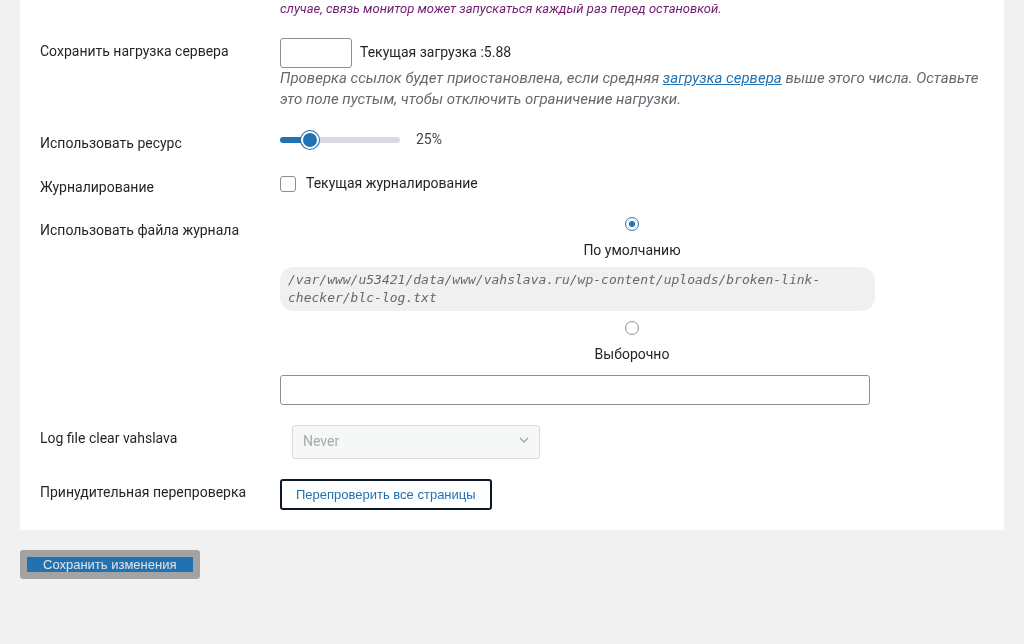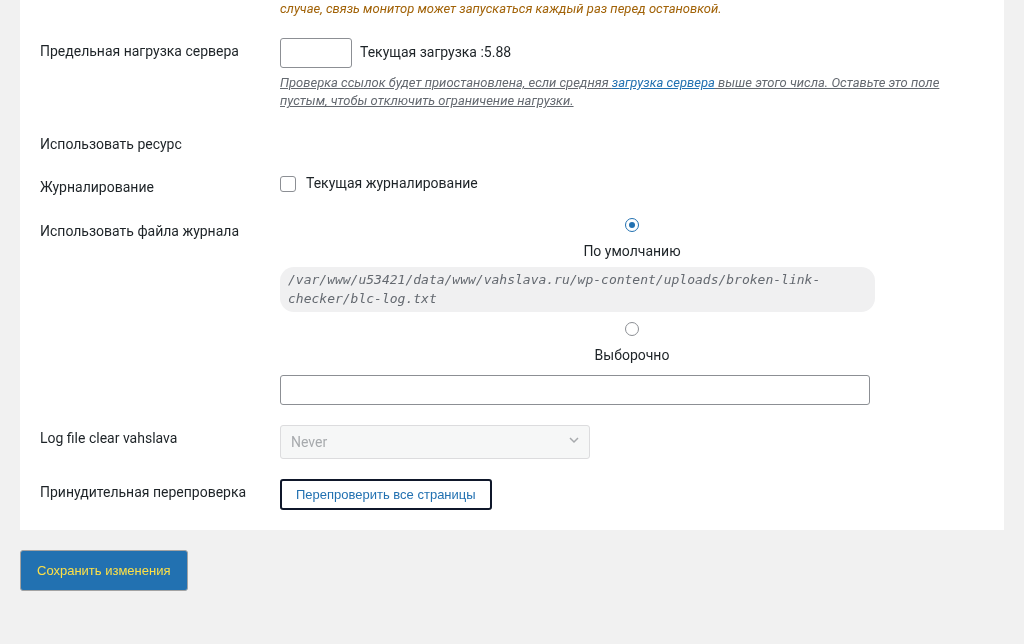--- a/index.html
+++ b/index.html
@@ -29,26 +29,25 @@
       font-weight: 400;
       font-size: 14px;
       padding-top: 4px;
     }
     .setting-value {
       flex: 1;
     }
     .description {
       color: #646970;
       font-style: italic;
-      margin-top: 6px;
-      font-size: 13px;
-      text-decoration: underline;
+      margin-top: 0;
+      font-size: 15px;
     }
     .description-top {
-      color: #a16207;
+      color: #701a75;
       font-style: italic;
       font-size: 13px;
       margin-left: 240px;
       padding-bottom: 0;
     }
     a.link {
       color: #2271b1;
       text-decoration: underline;
     }
     input[type="text"].small-input {
@@ -169,21 +168,22 @@
       width: 590px;
       height: 30px;
       border: 1px solid #8c8f94;
       border-radius: 3px;
       padding: 0 8px;
       margin-top: 6px;
       background: #fff;
     }
     .select-wrapper {
       position: relative;
-      width: 310px;
+      width: 248px;
+      margin-left: 12px;
     }
     .select {
       width: 100%;
       height: 34px;
       border: 1px solid #dcdcde;
       border-radius: 3px;
       background: #f6f7f7;
       color: #a7aaad;
       padding: 0 32px 0 10px;
       font-size: 14px;
@@ -201,52 +201,61 @@
       background: #fff;
       border: 2px solid #0f172a;
       color: #2271b1;
       padding: 6px 14px;
       border-radius: 3px;
       font-size: 13px;
       cursor: pointer;
     }
     .btn-primary {
       background: #2271b1;
-      border: 1px solid #a3a3a3;
-      color: #fde047;
-      padding: 12px 16px;
+      border: 7px solid #a3a3a3;
+      color: #e5e5e5;
+      padding: 0 16px;
       border-radius: 3px;
       font-size: 13px;
       cursor: pointer;
     }
   </style>
 </head>
 <body>
 
 <div class="page">
   <div class="settings-card">
 
     <div class="description-top">случае, связь монитор может запускаться каждый раз перед остановкой.</div>
 
     <div class="setting-row">
-      <div class="setting-label">Предельная нагрузка сервера</div>
+      <div class="setting-label">Сохранить нагрузка сервера</div>
       <div class="setting-value">
         <div style="display:flex;align-items:center;">
           <input type="text" class="small-input" value="" style="">
           <span class="inline-label">Текущая загрузка : </span>
           <span class="inline-label">5.88</span>
         </div>
         <div class="description">
           <span>Проверка ссылок будет приостановлена, если средняя </span><a class="link" href="#">загрузка сервера</a><span> выше этого числа. Оставьте это поле пустым, чтобы отключить ограничение нагрузки.</span>
         </div>
       </div>
     </div>
 
     <div class="setting-row">
       <div class="setting-label">Использовать ресурс</div>
+      <div class="setting-value">
+        <div class="slider-container">
+          <div class="slider-track">
+            <div class="slider-fill"></div>
+            <div class="slider-thumb"></div>
+          </div>
+          <span class="slider-value">25%</span>
+        </div>
+      </div>
     </div>
 
     <div class="setting-row">
       <div class="setting-label">Журналирование</div>
       <div class="setting-value">
         <div class="checkbox-row">
           <div class="checkbox"></div>
           <span class="checkbox-label">Текущая журналирование</span>
         </div>
       </div>

